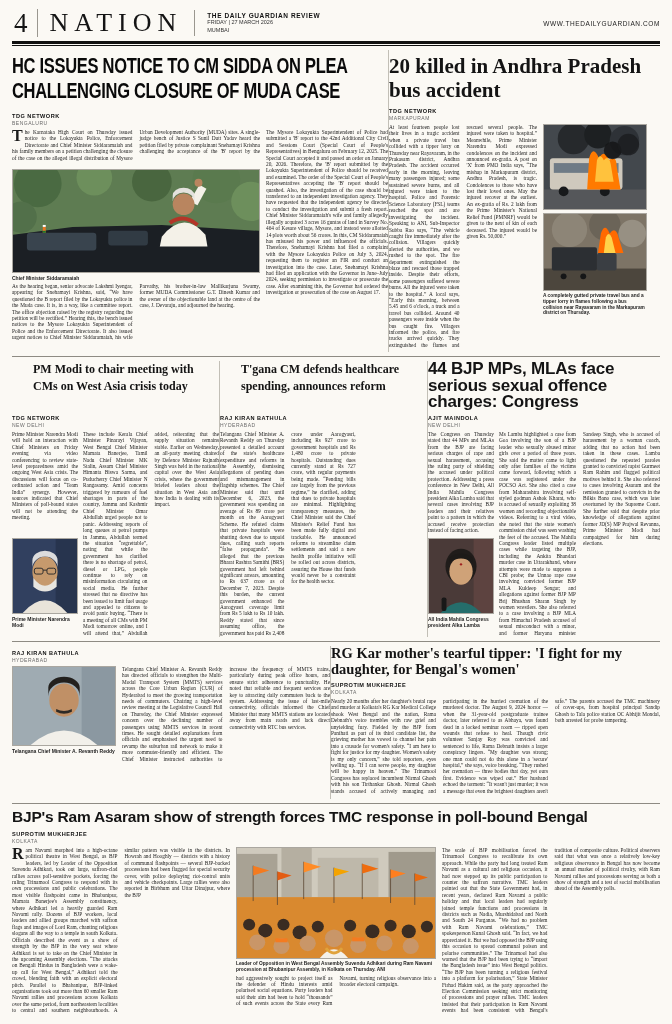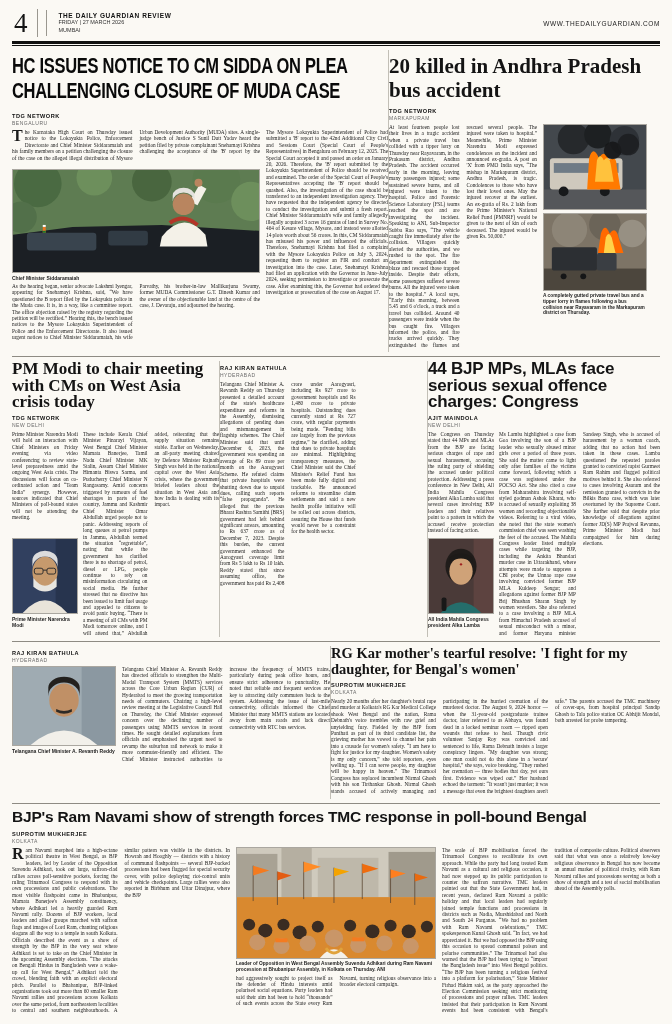--- a/index.html
+++ b/index.html
@@ -20,21 +20,21 @@
 
   
   .hdiv { height:1px; background:#8e8b83; margin:4px 0; }
   .vdiv { width:1px; background:#c2bfb6; align-self:stretch; }
 
   
   .hl-main-wrap { height:56px; overflow:visible; margin-top:3px; }
   .hl-main { font-family:"Liberation Sans", sans-serif; font-weight:bold; font-size:16.5px; line-height:19px;
              letter-spacing:-0.3px; color:#0a0a0a; transform:scaleY(1.32); transform-origin:left top; }
   .hl-serif-lg { font-size:21px; line-height:24px; font-weight:bold; height:50px; overflow:hidden; margin-top:4px; }
-  .hl-serif-md { font-size:17px; line-height:16.5px; font-weight:bold; height:50px; overflow:hidden; }
+  .hl-serif-md { font-size:12px; line-height:16.5px; font-weight:bold; height:50px; overflow:hidden;margin-left:21px; }
   .hl-sans-md  { font-family:"Liberation Sans", sans-serif; font-size:17px; line-height:16.5px; font-weight:bold;
                  letter-spacing:-0.2px; height:50px; overflow:hidden; }
   .hl-serif-sm { font-size:13px; line-height:15px; font-weight:bold; height:31px; overflow:hidden; }
   .hl-serif-sm2{ font-size:14.5px; line-height:15.5px; font-weight:bold; height:32px; overflow:hidden; }
   .hl-banner   { font-family:"Liberation Sans", sans-serif; font-size:15.5px; line-height:18px; font-weight:bold;
                  letter-spacing:-0.2px; height:19px; overflow:hidden; }
 
   
   .byline { font-family:"Liberation Sans", sans-serif; margin:4px 0 3px; }
   .byline .by-name { font-size:5.6px; font-weight:bold; letter-spacing:0.5px; color:#111; line-height:7px; }
@@ -59,20 +59,21 @@
   .subrow { display:flex; gap:6px; }
   .story { display:block; }
 </style>
 </head>
 <body>
 
 <div class="page">
 
   <div class="masthead">
     <div class="pageno">4</div>
+    <div class="section-name">NATION</div>
     <div class="mast-vr"></div>
     <div class="mast-center">
       <div class="paper">THE DAILY GUARDIAN REVIEW</div>
       <div>FRIDAY | 27 MARCH 2026</div>
       <div>MUMBAI</div>
     </div>
     <div class="mast-site">WWW.THEDAILYGUARDIAN.COM</div>
   </div>
   <div class="rule-thick"></div>
   <div class="rule-thin"></div>
@@ -199,20 +200,21 @@
           </div>
           <div class="cap">Prime Minister Narendra Modi</div>
         </div>
         <div class="bt c2" style="flex:1;height:206px;">These include Kerala Chief Minister Pinarayi Vijayan, West Bengal Chief Minister Mamata Banerjee, Tamil Nadu Chief Minister MK Stalin, Assam Chief Minister Himanta Biswa Sarma, and Puducherry Chief Minister N Rangasamy. Amid concerns triggered by rumours of fuel shortages in parts of the country, Jammu and Kashmir Chief Minister Omar Abdullah urged people not to panic. Addressing reports of long queues at petrol pumps in Jammu, Abdullah termed the situation “regrettable”, noting that while the government has clarified there is no shortage of petrol, diesel or LPG, people continue to rely on misinformation circulating on social media. He further stressed that no directive has been issued to limit fuel usage and appealed to citizens to avoid panic buying. “There is a meeting of all CMs with PM Modi tomorrow online, and I will attend that,” Abdullah added, reiterating that the supply situation remains stable. Earlier on Wednesday, an all-party meeting chaired by Defence Minister Rajnath Singh was held in the national capital over the West Asia crisis, where the government briefed leaders about the situation in West Asia and how India is dealing with its impact.</div>
       </div>
     </article>
 
     <div class="vdiv"></div>
 
     <article class="story" style="width:207px;">
+      <h2 class="hl-serif-md">T'gana CM defends healthcare spending, announces reform</h2>
       <div class="byline">
         <div class="by-name">RAJ KIRAN BATHULA</div>
         <div class="loc">HYDERABAD</div>
       </div>
       <div class="bt c3" style="height:206px;">Telangana Chief Minister A. Revanth Reddy on Thursday presented a detailed account of the state's healthcare expenditure and reforms in the Assembly, dismissing allegations of pending dues and mismanagement in flagship schemes. The Chief Minister said that until December 6, 2023, the government was spending an average of Rs 89 crore per month on the Aarogyasri Scheme. He refuted claims that private hospitals were shutting down due to unpaid dues, calling such reports “false propaganda”. He alleged that the previous Bharat Rashtra Samithi (BRS) government had left behind significant arrears, amounting to Rs 637 crore as of December 7, 2023. Despite this burden, the current government enhanced the Aarogyasri coverage limit from Rs 5 lakh to Rs 10 lakh. Reddy stated that since assuming office, the government has paid Rs 2,408 crore under Aarogyasri, including Rs 927 crore to government hospitals and Rs 1,480 crore to private hospitals. Outstanding dues currently stand at Rs 727 crore, with regular payments being made. “Pending bills are largely from the previous regime,” he clarified, adding that dues to private hospitals are minimal. Highlighting transparency measures, the Chief Minister said the Chief Minister's Relief Fund has been made fully digital and trackable. He announced reforms to streamline claim settlements and said a new health profile initiative will be rolled out across districts, assuring the House that funds would never be a constraint for the health sector.</div>
     </article>
 
     <div class="vdiv"></div>
 
     <article class="story" style="flex:1;">
@@ -266,33 +268,33 @@
           </div>
           <div class="cap">Telangana Chief Minister A. Revanth Reddy</div>
         </div>
         <div class="bt c2" style="flex:1;height:102px;">Telangana Chief Minister A. Revanth Reddy has directed officials to strengthen the Multi-Modal Transport System (MMTS) services across the Core Urban Region (CUR) of Hyderabad to meet the growing transportation needs of commuters. Chairing a high-level review meeting at the Legislative Council Hall on Thursday, the Chief Minister expressed concern over the declining number of passengers using MMTS services in recent times. He sought detailed explanations from officials and emphasised the urgent need to revamp the suburban rail network to make it more commuter-friendly and efficient. The Chief Minister instructed authorities to increase the frequency of MMTS trains, particularly during peak office hours, and ensure strict adherence to punctuality. He noted that reliable and frequent services are key to attracting daily commuters back to the system. Addressing the issue of last-mile connectivity, officials informed the Chief Minister that many MMTS stations are located away from main roads and lack direct connectivity with RTC bus services.</div>
       </div>
     </article>
 
     <div class="vdiv"></div>
 
     <article class="story" style="flex:1;">
-      <h2 class="hl-serif-sm2">RG Kar mother's tearful resolve: 'I fight for my daughter, for Bengal's women'</h2>
+      <h2 class="hl-serif-sm2">RG Kar mother's tearful tipper: 'I fight for my daughter, for Bengal's women'</h2>
       <div class="byline">
         <div class="by-name">SUPROTIM MUKHERJEE</div>
         <div class="loc">KOLKATA</div>
       </div>
       <div class="bt c3" style="height:101px;">Nearly 20 months after her daughter's brutal rape and murder at Kolkata's RG Kar Medical College shook West Bengal and the nation, Rama Debnath's voice trembles with raw grief and unyielding fury. Fielded by the BJP from Panihati as part of its third candidate list, the grieving mother has vowed to channel her pain into a crusade for women's safety. “I am here to fight for justice for my daughter. Women's safety is my only concern,” she told reporters, eyes welling up. “If I can serve people, my daughter will be happy in heaven.” The Trinamool Congress has replaced incumbent Nirmal Ghosh with his son Tirthankar Ghosh. Nirmal Ghosh stands accused of actively managing and participating in the hurried cremation of the murdered doctor. The August 9, 2024 horror — when the 31-year-old postgraduate trainee doctor, later referred to as Abhaya, was found dead in a locked seminar room — ripped open wounds that refuse to heal. Though civic volunteer Sanjay Roy was convicted and sentenced to life, Rama Debnath insists a larger conspiracy lingers. “My daughter was strong; one man could not do this alone in a 'secure' hospital,” she says, voice breaking. “They rushed her cremation — three bodies that day, yet ours first. Evidence was wiped out.” Her husband echoed the torment: “It wasn't just murder; it was a message that even the brightest daughters aren't safe.” The parents accused the TMC machinery of cover-ups, from hospital principal Sandip Ghosh to Tala police station OC Abhijit Mondal, both arrested for probe tampering.</div>
     </article>
   </div>
 
   <div class="hdiv"></div>
 
   <article class="story">
-    <h2 class="hl-banner">BJP's Ram Navami show of strength forces TMC response in poll-bound Bengal</h2>
+    <h2 class="hl-banner">BJP's Ram Asaram show of strength forces TMC response in poll-bound Bengal</h2>
     <div class="byline">
       <div class="by-name">SUPROTIM MUKHERJEE</div>
       <div class="loc">KOLKATA</div>
     </div>
     <div class="subrow">
       <div class="bt c2 dropcap" style="width:218px;height:172px;">Ram Navami morphed into a high-octane political theatre in West Bengal, as BJP leaders, led by Leader of the Opposition Suvendu Adhikari, took out large, saffron-clad rallies across poll-sensitive pockets, forcing the ruling Trinamool Congress to respond with its own processions and public celebrations. The most visible flashpoint came in Bhabanipur, Mamata Banerjee's Assembly constituency, where Adhikari led a heavily guarded Ram Navami rally. Dozens of BJP workers, local leaders and allied groups marched with saffron flags and images of Lord Ram, chanting religious slogans all the way to a temple in south Kolkata. Officials described the event as a show of strength by the BJP in the very seat where Adhikari is set to take on the Chief Minister in the upcoming Assembly elections. “The attacks on Bengali Hindus in Bangladesh were a wake-up call for West Bengal,” Adhikari told the crowd, blending faith with an explicit electoral pitch. Parallel to Bhabanipur, BJP-linked organisations took out more than 60 smaller Ram Navami rallies and processions across Kolkata over the same period, from northeastern localities to central and southern neighbourhoods. A similar pattern was visible in the districts. In Howrah and Hooghly — districts with a history of communal flashpoints — several BJP-backed processions had been flagged for special security cover, with police deploying riot-control units and vehicle checkpoints. Large rallies were also reported in Birbhum and Uttar Dinajpur, where the BJP</div>
       <div style="width:200px;">
         <div class="ph" style="height:112px;">
           <svg viewBox="0 0 196 112" preserveAspectRatio="none">
             <rect width="196" height="112" fill="#cfcabd"></rect>

